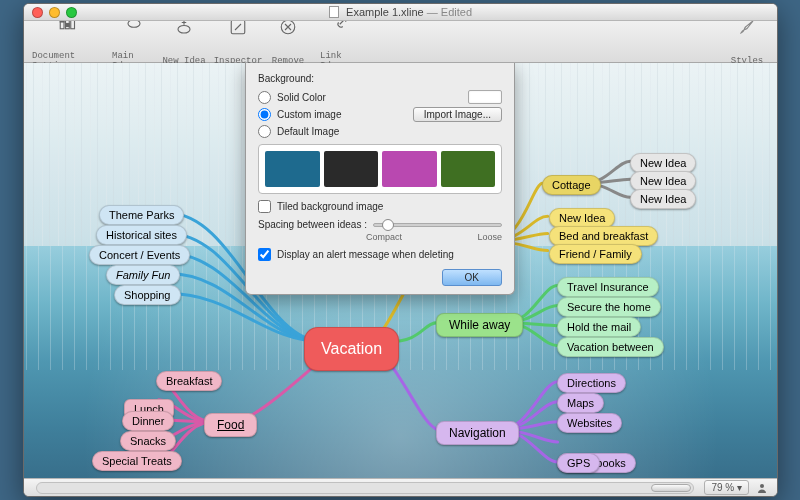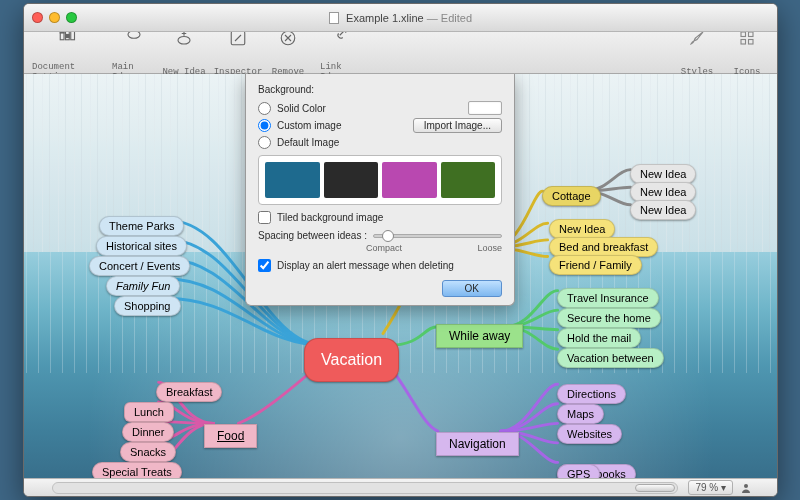--- a/index.html
+++ b/index.html
@@ -18,21 +18,21 @@
     left: 23px; top: 3px;
     width: 755px; height: 494px;
     background: #e8e8e8;
     border: 1px solid #6a6a6a;
     border-radius: 6px;
     box-shadow: 0 8px 30px rgba(0,0,0,.45);
     display: flex; flex-direction: column;
     overflow: hidden;
   }
   .titlebar {
-    height: 28px;
+    height: 17px;
     background: linear-gradient(#f6f6f6,#d9d9d9);
     display: flex; align-items: center;
     padding: 0 8px;
     border-bottom: 1px solid #b5b5b5;
     position: relative;
   }
   .traffic { display: flex; gap: 6px; }
   .tl { width: 11px; height: 11px; border-radius: 50%; border: 1px solid rgba(0,0,0,.25); }
   .tl.r { background: #ff5f57; } .tl.y { background: #febc2e; } .tl.g { background: #28c840; }
   .title {
@@ -90,21 +90,21 @@
     filter: blur(.5px);
   }
   
   .node {
     position:absolute; padding:3px 9px; border-radius:10px;
     font-size:11px; color:#000; white-space:nowrap;
     box-shadow: 0 1px 2px rgba(0,0,0,.35);
     border:1px solid rgba(0,0,0,.15);
   }
   .node.large { font-size:16px; padding:12px 16px; border-radius:14px; font-weight:500; }
-  .node.med { font-size:12px; padding:4px 12px; border-radius:0; }
+  .node.med { font-size:12px; padding:4px 12px; border-radius:8px; }
   .c-blue   { background:#cfe5f4; }
   .c-pink   { background:#f0b7c7; }
   .c-violet { background:#d6b7ee; }
   .c-greenL { background:#b7efc5; }
   .c-greenM { background:#9be28b; }
   .c-yellow { background:#f5e27a; }
   .c-yellowD{ background:#e8d564; }
   .c-grey   { background:#e6e6e6; }
   .c-root   { background:#ef5b5b; color:#fff; }
   
@@ -134,21 +134,21 @@
   .slider-row { display:flex; align-items:center; gap:6px; margin:6px 0 2px; }
   .slider { position:relative; flex:1; height:4px; background:#cfcfcf; border:1px solid #aaa; border-radius:3px; }
   .slider .thumb { position:absolute; top:-5px; width:12px; height:12px; background:#fff; border:1px solid #888; border-radius:50%; }
   .slider-labels { display:flex; justify-content:space-between; margin-left:108px; font-size:9px; color:#666; }
   .panel .ok-row { text-align:right; margin-top:8px; }
   
   .status {
     height:18px; background:linear-gradient(#f4f4f4,#dedede);
     border-top:1px solid #b5b5b5;
     display:flex; align-items:center; justify-content:flex-end;
-    gap:6px; padding:0 24px; font-size:10px; color:#555;
+    gap:6px; padding:0 8px; font-size:10px; color:#555;
   }
   .status .hscroll {
     flex:1; height:12px; margin: 0 4px;
     background:#e2e2e2; border:1px solid #c0c0c0; border-radius:7px;
     position:relative;
   }
   .status .hscroll .thumb {
     position:absolute; right:2px; top:1px; bottom:1px; width:40px;
     background:linear-gradient(#fafafa,#d0d0d0); border:1px solid #aaa; border-radius:6px;
   }
@@ -228,29 +228,20 @@
         <span>Link Ideas</span>
       </div>
     </div>
     <div class="spacer"></div>
     <div class="tb-group">
       <div class="tb-item">
         <svg viewBox="0 0 24 24" fill="none" stroke="#888" stroke-width="1.5">
             <path d="M4 20c2-5 6-4 8-6s6-8 8-10c-2 2-8 6-10 8s-1 6-6 8z"></path>
           </svg>
         <span>Styles</span>
-      </div>
-      <div class="tb-item">
-        <svg viewBox="0 0 24 24" fill="none" stroke="#888" stroke-width="1.5">
-            <rect x="4" y="4" width="6" height="6"></rect>
-            <rect x="14" y="4" width="6" height="6"></rect>
-            <rect x="4" y="14" width="6" height="6"></rect>
-            <rect x="14" y="14" width="6" height="6"></rect>
-          </svg>
-        <span>Icons</span>
       </div>
     </div>
   </div>
 
   <div class="canvas-wrap">
     <div class="bg"></div>
     <div class="trees"></div>
     <div class="reflection"></div>
 
     <svg class="links" viewBox="0 0 755 414" preserveAspectRatio="none">
@@ -296,21 +287,21 @@
     <div class="node med c-yellow" style="left:418px; top:168px; font-weight:600">dations</div>
     <div class="node c-yellowD" style="left:518px; top:112px;">Cottage</div>
 
     <div class="node c-blue" style="left:75px; top:142px;">Theme Parks</div>
     <div class="node c-blue" style="left:72px; top:162px;">Historical sites</div>
     <div class="node c-blue" style="left:65px; top:182px;">Concert / Events</div>
     <div class="node c-blue" style="left:82px; top:202px;font-style:italic;">Family Fun</div>
     <div class="node c-blue" style="left:90px; top:222px;">Shopping</div>
 
     <div class="node c-pink" style="left:85px; top:308px;margin-left:47px;">Breakfast</div>
-    <div class="node c-pink" style="left:100px; top:328px;border-radius:6px;">Lunch</div>
+    <div class="node c-pink" style="left:100px; top:336px;border-radius:6px;">Lunch</div>
     <div class="node c-pink" style="left:98px; top:348px;">Dinner</div>
     <div class="node c-pink" style="left:96px; top:368px;">Snacks</div>
     <div class="node c-pink" style="left:68px; top:388px;">Special Treats</div>
 
     <div class="node c-violet" style="left:533px; top:310px;">Directions</div>
     <div class="node c-violet" style="left:533px; top:330px;">Maps</div>
     <div class="node c-violet" style="left:533px; top:350px;">Websites</div>
     <div class="node c-violet" style="left:533px; top:390px;">Guidebooks</div>
     <div class="node c-violet" style="left:533px; top:390px;">GPS</div>
 

